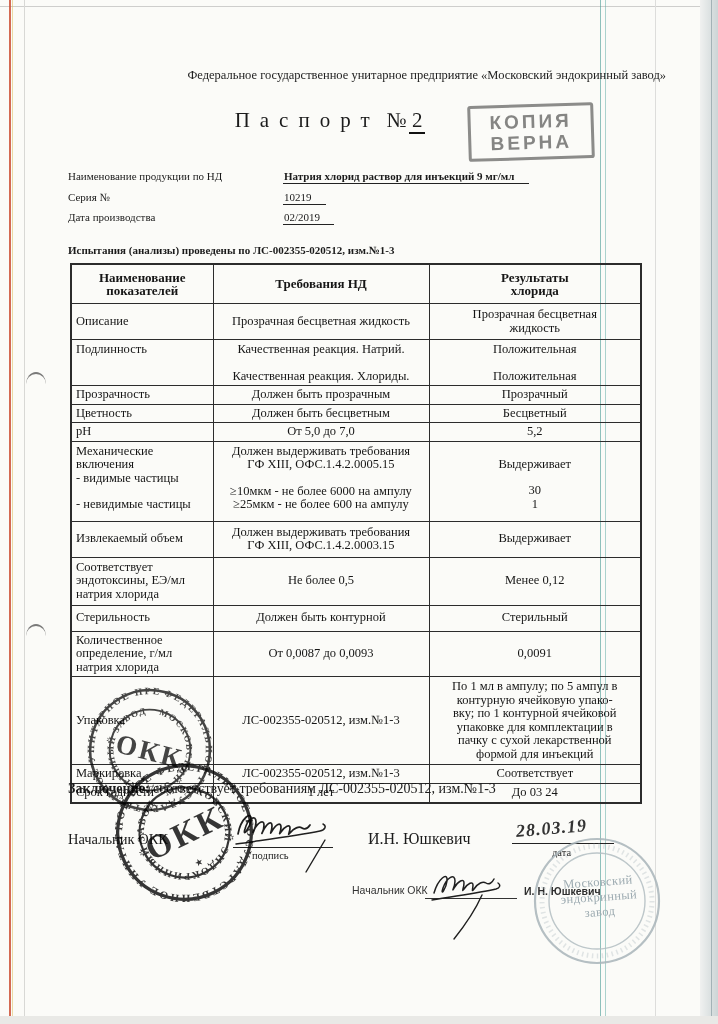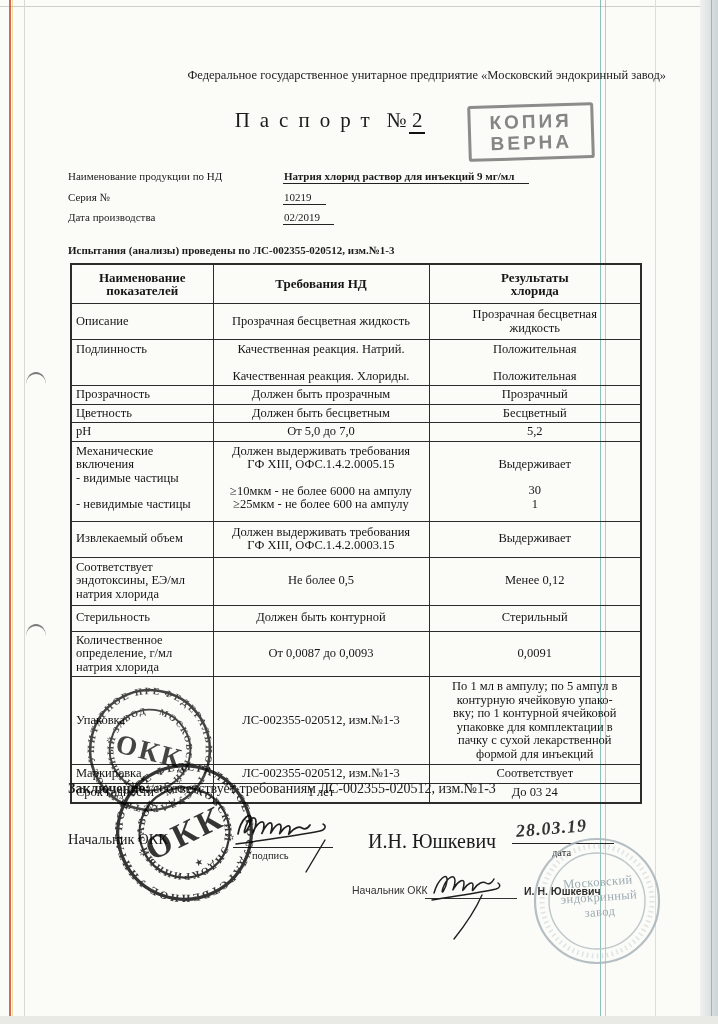--- a/index.html
+++ b/index.html
@@ -61,21 +61,21 @@
   .row-5{height:17px}.row-6{height:80px}.row-7{height:36px}.row-8{height:48px}
   .row-9{height:26px}.row-10{height:42px}.row-11{height:88px}.row-12{height:19px}.row-13{height:19px}
   .row-2 td,.row-6 td{vertical-align:top;padding-top:3px;}
   .row-11 td:last-child{text-align:center;}
   
   .conclusion{left:68px;top:781px;width:575px;font-size:14px;}
   .conclusion b{font-weight:bold;}
   .sig-label{left:68px;top:831px;font-size:14.5px;}
   .sig-line{left:233px;top:810px;width:100px;height:37px;border-bottom:1.3px solid #222;}
   .sig-caption{left:252px;top:850px;font-size:10.5px;}
-  .sig-name{left:368px;top:830px;font-size:20px;}
+  .sig-name{left:368px;top:830px;font-size:16px;}
   .date-hand{left:516px;top:818px;font-size:18px;font-style:italic;color:#333;
     transform:rotate(-5deg);font-weight:bold;letter-spacing:1px;}
   .date-line{left:512px;top:812px;width:102px;height:31px;border-bottom:1.3px solid #222;}
   .date-caption{left:552px;top:847px;font-size:10.5px;}
   .sig2-label{left:352px;top:884px;font-size:10.5px;font-family:"Liberation Sans",sans-serif;color:#333;}
   .sig2-line{left:425px;top:868px;width:92px;height:30px;border-bottom:1.2px solid #333;}
   .sig2-name{left:524px;top:885px;font-size:10.5px;font-family:"Liberation Sans",sans-serif;font-weight:bold;color:#2e2e2e;text-align:right;}
   
   .stamp-svg{mix-blend-mode:multiply;}
   .okk1{left:85px;top:685px;transform:rotate(14deg);opacity:.88;}

